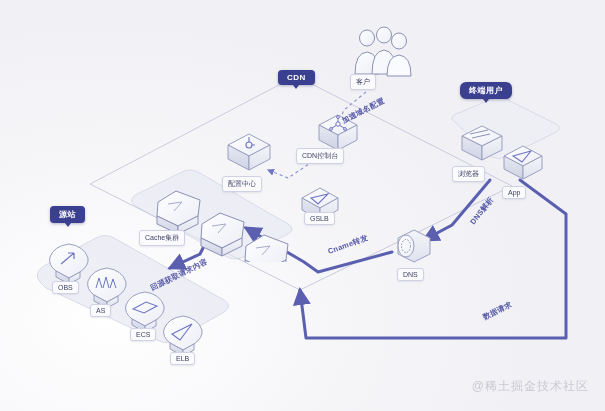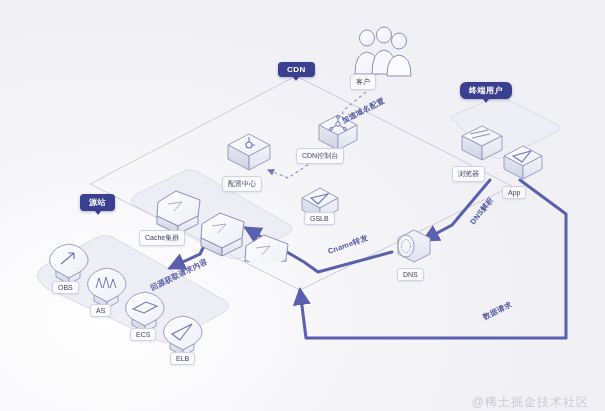--- a/index.html
+++ b/index.html
@@ -32,21 +32,21 @@
     border:1px solid #cfd2e4;border-radius:3px;
     box-shadow:0 1px 2px rgba(60,60,100,.10);z-index:25;
   }
 
   .flowlbl{
     position:absolute;color:#5659a8;font-size:7.5px;font-weight:bold;
     white-space:nowrap;z-index:24;letter-spacing:.3px;
   }
 
   .wm{
-    position:absolute;right:16px;bottom:0;color:#c9c9d2;
+    position:absolute;right:16px;bottom:16px;color:#c9c9d2;
     font-size:12px;letter-spacing:1px;z-index:40;
   }
 
   .node{position:absolute;z-index:20;}
 </style>
 </head>
 <body>
 
 <div id="stage">
 
@@ -260,22 +260,22 @@
   <div class="node" style="left:158px;top:312px;">
     <svg width="50" height="50" viewBox="0 0 50 50">
       <path d="M25,4 Q40,6 44,18 Q45,26 36,32 L25,38 L12,31 Q4,25 6,17 Q10,6 25,4 Z" fill="url(#faceTop)" stroke="#9a9fc0"></path>
       <path d="M12,31 L25,38 L25,44 L12,37 Z" fill="url(#faceL)" stroke="#9a9fc0"></path>
       <path d="M36,32 L25,38 L25,44 L36,38 Z" fill="url(#faceR)" stroke="#9a9fc0"></path>
       <path d="M14,22 L34,12 L22,28 Z" fill="none" stroke="#6f74c4" stroke-width="1.1"></path>
     </svg>
   </div>
   <div class="tag" style="left:170px;top:352px;">ELB</div>
 
-  <div class="badge" style="left:278px;top:62px;">CDN</div>
-  <div class="badge" style="left:50px;top:194px;margin-left:30px;">源站</div>
+  <div class="badge" style="left:278px;top:70px;">CDN</div>
+  <div class="badge" style="left:50px;top:206px;">源站</div>
   <div class="badge" style="left:460px;top:82px;border-radius:6px;">终端用户</div>
 
   <div class="flowlbl" style="left:340px;top:106px;transform:rotate(-27deg);">加速域名配置</div>
 
   <div class="flowlbl" style="left:327px;top:240px;transform:rotate(-20deg);">Cname转发</div>
 
   <div class="flowlbl" style="left:466px;top:206px;transform:rotate(-52deg);">DNS解析</div>
 
   <div class="flowlbl" style="left:482px;top:306px;transform:rotate(-26deg);">数据请求</div>
 

